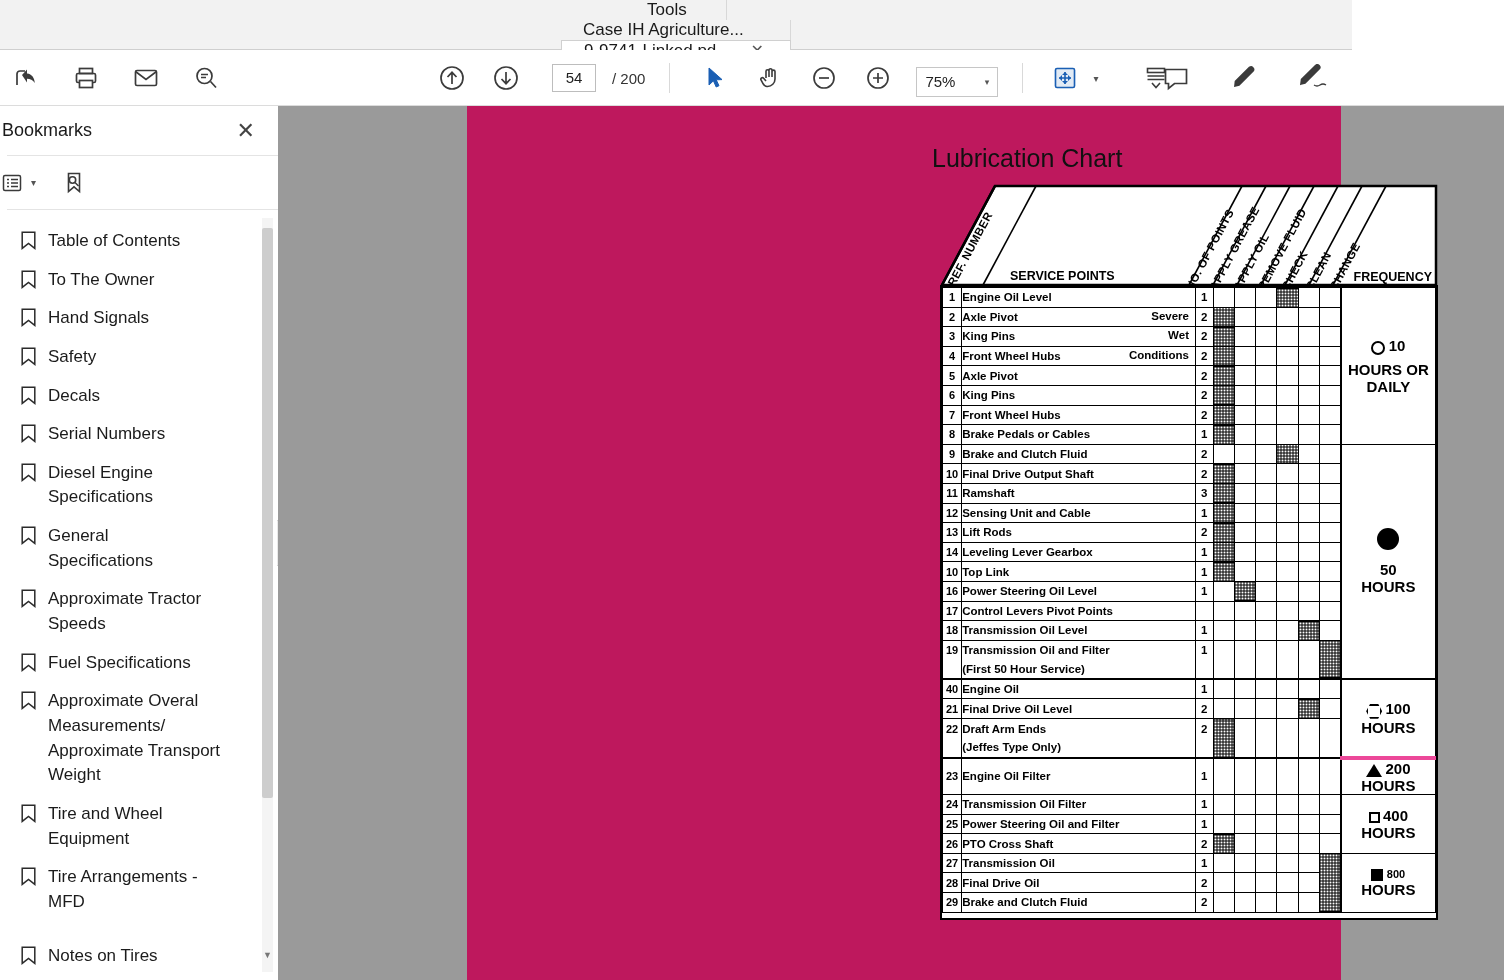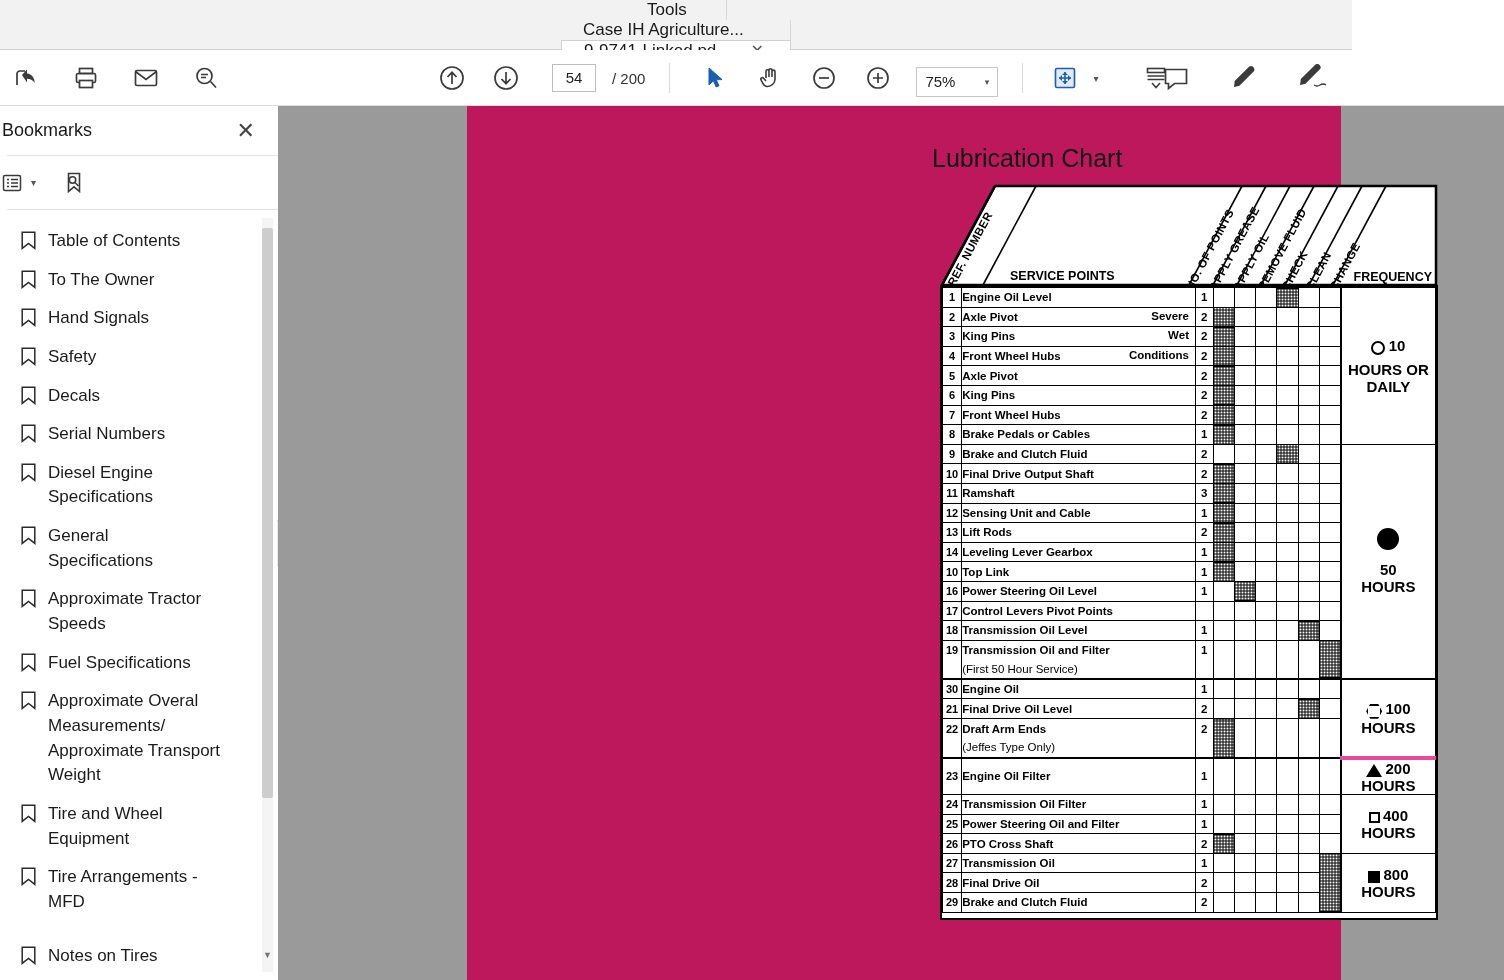--- a/index.html
+++ b/index.html
@@ -144,21 +144,21 @@
   .c-num { width: 19px; text-align: center; }
   .c-col { width: 24px; }
   .hatch {
     background-image:
       repeating-linear-gradient(0deg, #000 0 1px, transparent 1px 3px),
       repeating-linear-gradient(90deg, #000 0 1px, transparent 1px 3px);
     background-color: #fff;
   }
   .c-freq { border-left: 2px solid #000 !important; }
 
-  .sub { padding-left: 30px; font-weight: normal; }
+  .sub { padding-left: 30px; font-weight: bold; }
   .noline-top { border-top: none !important; }
   .nobot { border-bottom: none !important; }
 
   
   .headzone { position: absolute; left: 0; top: 0; width: 498px; height: 103px; }
   .hdr-label {
     position: absolute; transform-origin: left bottom;
     font-size: 11.5px; font-weight: bold; letter-spacing: .3px; white-space: nowrap;
   }
   .svc-points {
@@ -726,21 +726,21 @@
                 <td class="c-name sub noline-top"><span>(First 50 Hour Service)</span></td>
                 <td class="c-num noline-top"></td>
                 <td class="c-col noline-top"></td>
                 <td class="c-col noline-top"></td>
                 <td class="c-col noline-top"></td>
                 <td class="c-col noline-top"></td>
                 <td class="c-col noline-top"></td>
               </tr>
 
               <tr>
-                <td class="c-ref" style="border-top:2px solid #000">30</td>
+                <td class="c-ref" style="border-top:2px solid #000">40</td>
                 <td class="c-name" style="border-top:2px solid #000"><span>Engine Oil</span></td>
                 <td class="c-num" style="border-top:2px solid #000">1</td>
                 <td class="c-col" style="border-top:2px solid #000"></td>
                 <td class="c-col" style="border-top:2px solid #000"></td>
                 <td class="c-col" style="border-top:2px solid #000"></td>
                 <td class="c-col" style="border-top:2px solid #000"></td>
                 <td class="c-col" style="border-top:2px solid #000"></td>
                 <td class="c-col" style="border-top:2px solid #000"></td>
                 <td class="c-freq freqcell" rowspan="4" style="border-top:2px solid #000">
                   <div style="white-space:nowrap"><span class="hexi"></span> <span style="font-size:15px">100</span></div>
@@ -837,21 +837,21 @@
                 <td class="c-ref">27</td>
                 <td class="c-name"><span>Transmission Oil</span></td>
                 <td class="c-num">1</td>
                 <td class="c-col"></td>
                 <td class="c-col"></td>
                 <td class="c-col"></td>
                 <td class="c-col"></td>
                 <td class="c-col"></td>
                 <td class="c-col hatch" rowspan="3"></td>
                 <td class="c-freq freqcell" rowspan="3">
-                  <div style="white-space:nowrap"><span class="sq-f"></span> <span style="font-size:15px">800</span></div>
+                  <div style="white-space:nowrap"><span class="sq-f"></span> <span style="font-size:11px">800</span></div>
                   <div style="font-size:15px">HOURS</div>
                 </td>
               </tr>
               <tr>
                 <td class="c-ref">28</td>
                 <td class="c-name"><span>Final Drive Oil</span></td>
                 <td class="c-num">2</td>
                 <td class="c-col"></td>
                 <td class="c-col"></td>
                 <td class="c-col"></td>

